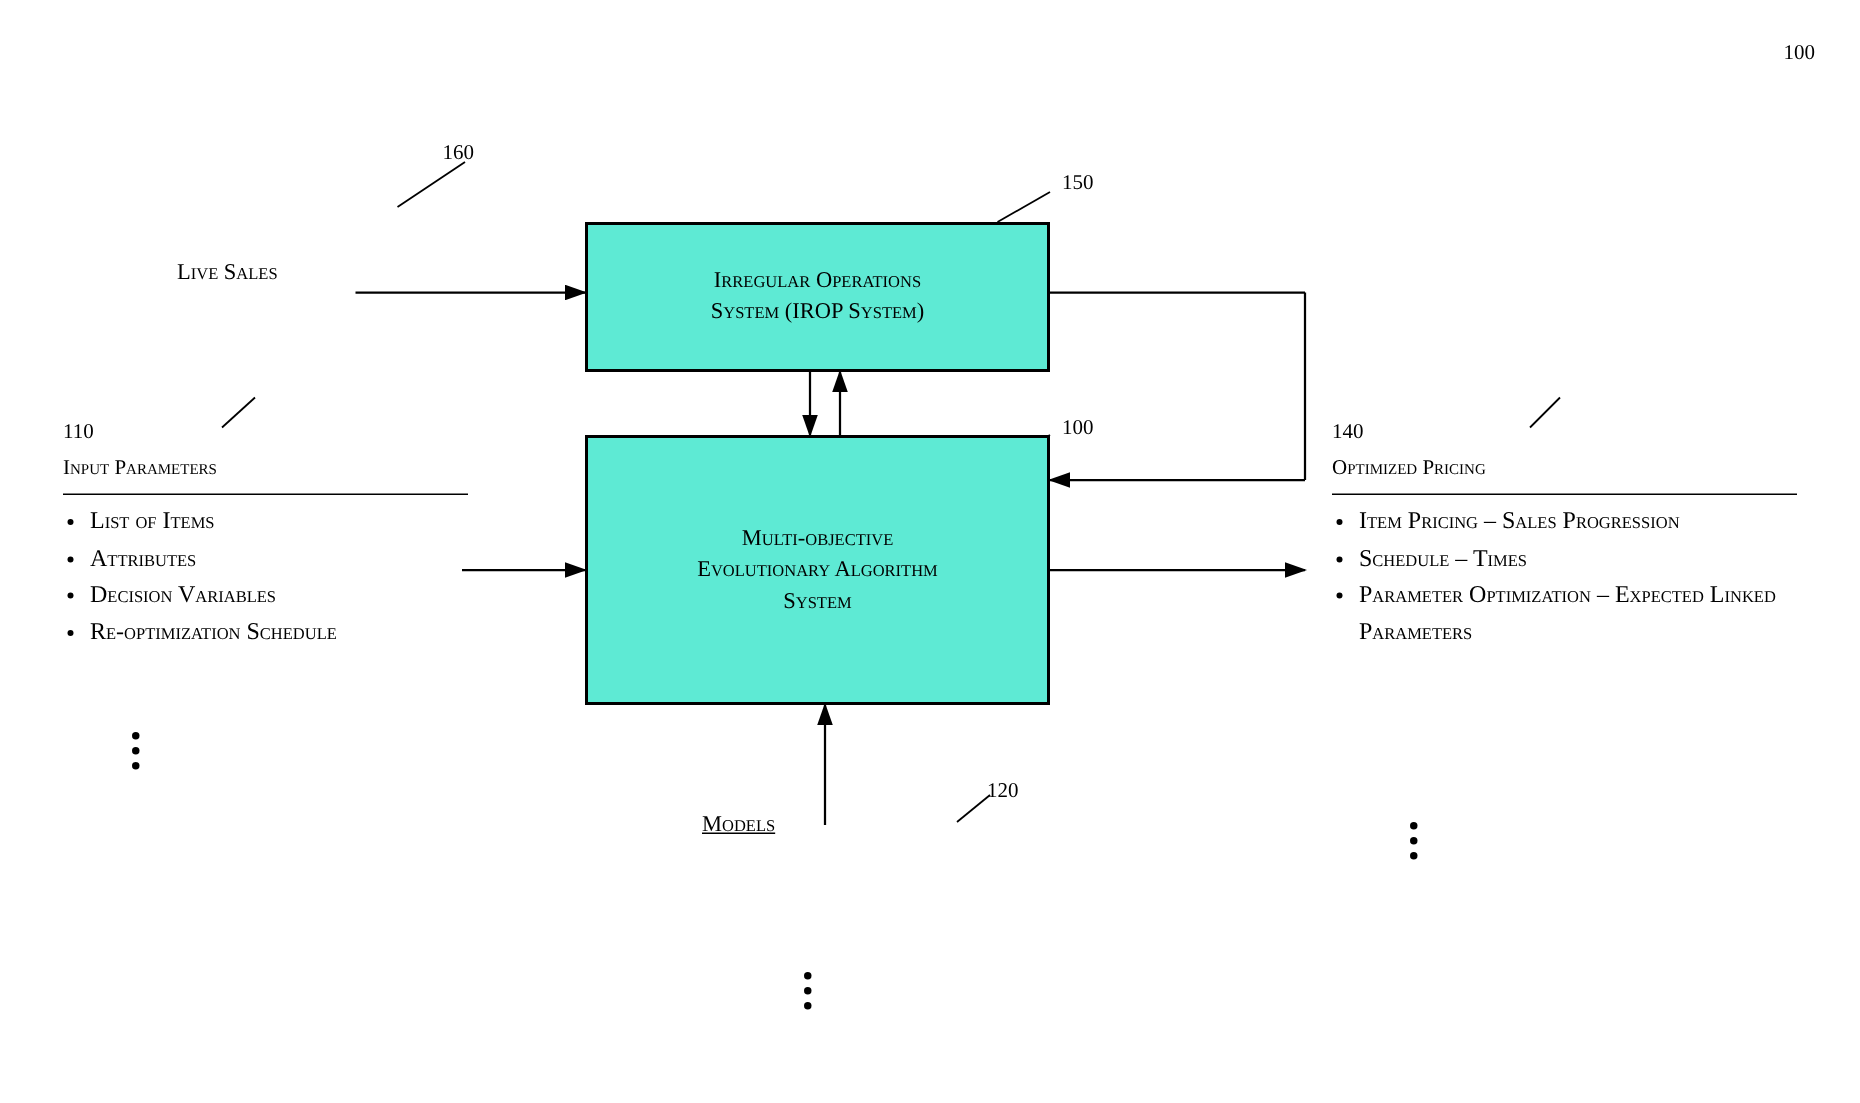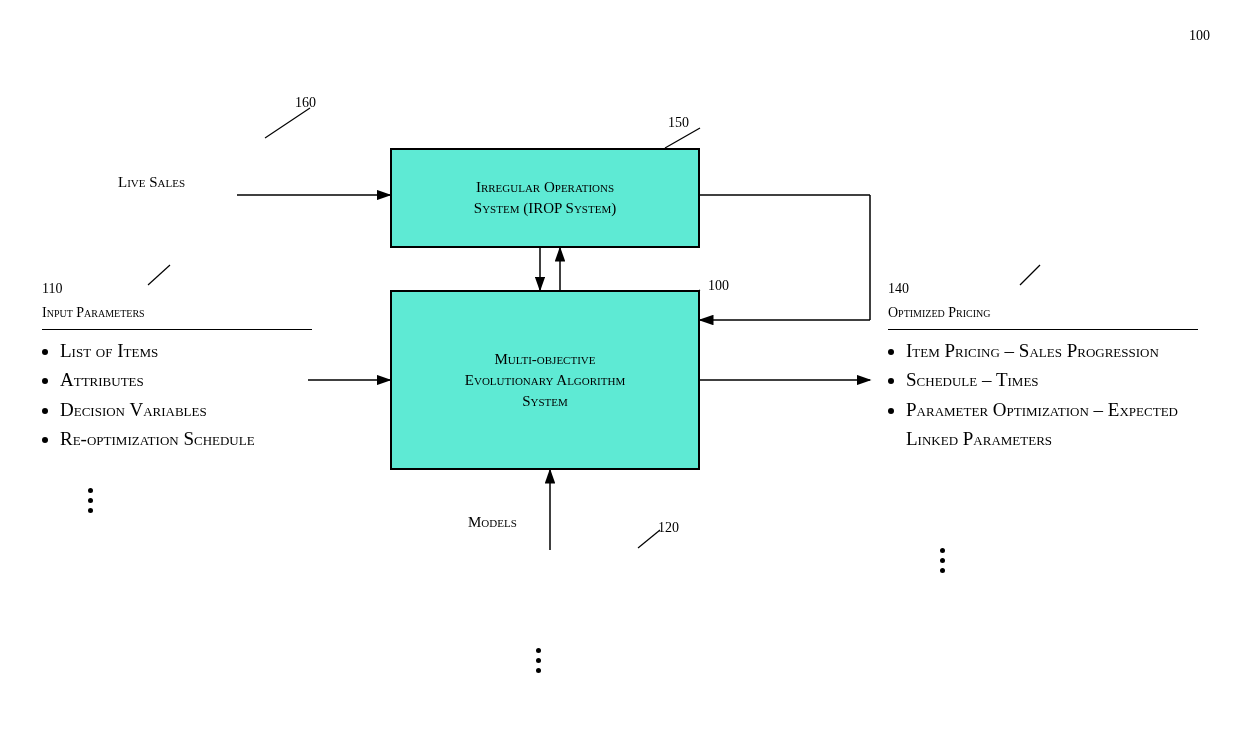--- a/index.html
+++ b/index.html
@@ -64,21 +64,21 @@
       margin-bottom: 6px;
     }
 
     .text-block ul {
       list-style: disc;
       padding-left: 18px;
     }
 
     .text-block ul li {
       font-variant: small-caps;
-      font-size: 19px;
+      font-size: 16px;
       line-height: 1.55;
     }
 
     .dots-group {
       position: absolute;
       display: flex;
       flex-direction: column;
       gap: 5px;
       align-items: center;
     }
@@ -152,21 +152,21 @@
   </div>
 
   <div class="text-block" style="top:170px; left:118px; font-variant: small-caps; font-size:15px;">
     <span>Live Sales</span>
   </div>
 
   <div class="box" style="left:390px; top:148px; width:310px; height:100px;">
     <span>Irregular Operations<br>System (IROP System)</span>
   </div>
 
-  <div class="ref-num" style="top:115px; left:668px;">
+  <div class="ref-num" style="top:115px; left:708px;">
     <span>150</span>
   </div>
 
   <div class="box" style="left:390px; top:290px; width:310px; height:180px;">
     <span>Multi-objective<br>Evolutionary Algorithm<br>System</span>
   </div>
 
   <div class="ref-num" style="top:278px; left:708px;">
     <span>100</span>
   </div>
@@ -211,21 +211,21 @@
 Parameters</span></li>
     </ul>
   </div>
 
   <div class="dots-group" style="left:940px; top:548px;">
     <div class="dot"></div>
     <div class="dot"></div>
     <div class="dot"></div>
   </div>
 
-  <div class="text-block" style="top:510px; left:468px; font-variant: small-caps; font-size:15px;">
+  <div class="text-block" style="top:538px; left:468px; font-variant: small-caps; font-size:15px;text-decoration:underline;">
     <span>Models</span>
   </div>
 
   <div class="ref-num" style="top:520px; left:618px;margin-left:40px;">
     <span>120</span>
   </div>
 
 
   <div class="dots-group" style="left:536px; top:648px;">
     <div class="dot"></div>

